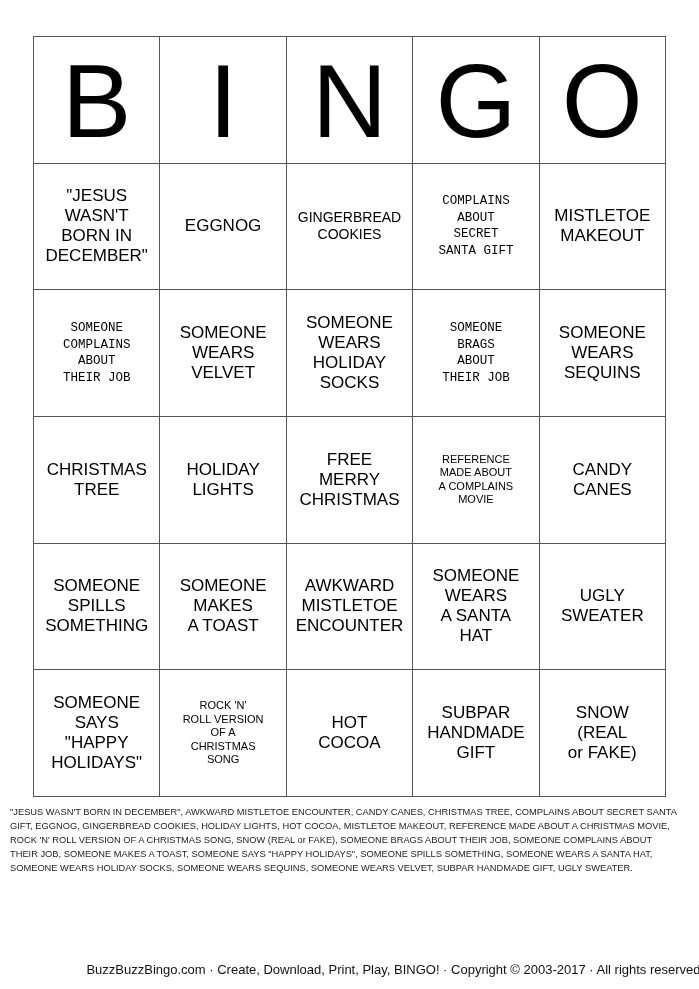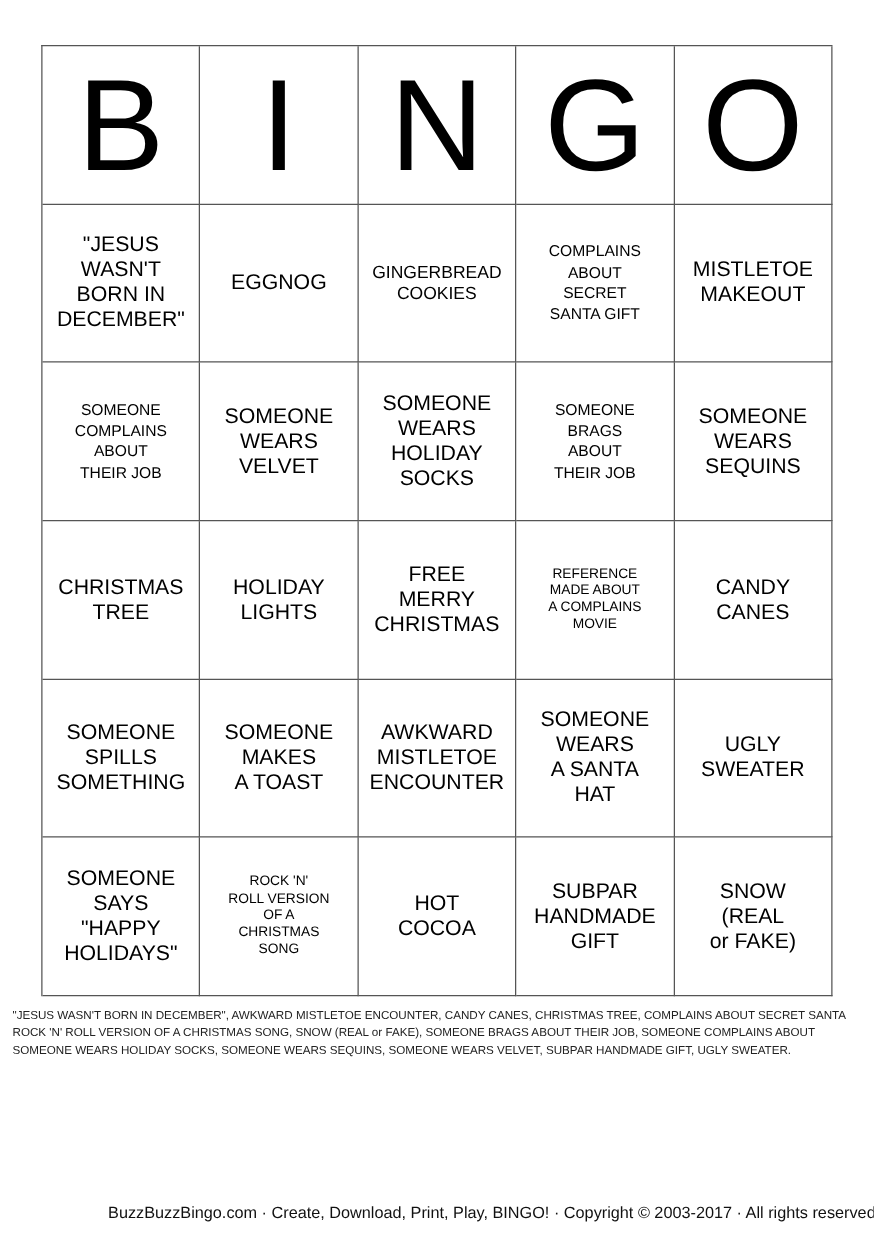--- a/index.html
+++ b/index.html
@@ -8,21 +8,21 @@
   .card { position: absolute; left: 33px; top: 36px; width: 633px; height: 761px;
           display: grid; grid-template-columns: repeat(5, 1fr); grid-template-rows: repeat(6, 1fr);
           border-top: 1px solid #555; border-left: 1px solid #555; box-sizing: border-box; }
   .cell { border-right: 1px solid #555; border-bottom: 1px solid #555; box-sizing: border-box;
           display: flex; align-items: center; justify-content: center; text-align: center;
           line-height: 1.14; padding: 0 4px; }
   .hdr { font-size: 104px; line-height: 1; padding-top: 2px; }
   .s-xl { font-size: 17px; line-height: 20px; }
   .s-l  { font-size: 17px; line-height: 20px; }
   .s-m  { font-size: 14px; line-height: 17px; }
-  .s-s  { font-size: 12.5px; line-height: 16.5px; }
+  .s-s  { font-size: 12.5px; line-height: 16.5px; font-family: Liberation Mono, monospace; }
   .s-xs { font-size: 11px; line-height: 13.5px; }
   .desc { position: absolute; left: 10px; top: 805px; width: 685px; font-size: 9.3px;
           line-height: 14px; color: #222; }
   .desc p { margin: 0; }
   .credit { position: absolute; left: 0; width: 699px; top: 962px; text-align: center;
             font-size: 13px; color: #111; margin-left: 44px; }
 </style>
 </head>
 <body>
 
@@ -80,17 +80,19 @@
         <div><span>HOT</span><br><span>COCOA</span></div>
       </div><div class="cell s-xl">
         <div><span>SUBPAR</span><br><span>HANDMADE</span><br><span>GIFT</span></div>
       </div><div class="cell s-xl">
         <div><span>SNOW</span><br><span>(REAL</span><br><span>or FAKE)</span></div>
       </div></div>
 </div>
 
 <div class="desc">
   <p>"JESUS WASN'T BORN IN DECEMBER", AWKWARD MISTLETOE ENCOUNTER, CANDY CANES, CHRISTMAS TREE, COMPLAINS ABOUT SECRET SANTA</p>
+  <p>GIFT, EGGNOG, GINGERBREAD COOKIES, HOLIDAY LIGHTS, HOT COCOA, MISTLETOE MAKEOUT, REFERENCE MADE ABOUT A CHRISTMAS MOVIE,</p>
   <p>ROCK 'N' ROLL VERSION OF A CHRISTMAS SONG, SNOW (REAL or FAKE), SOMEONE BRAGS ABOUT THEIR JOB, SOMEONE COMPLAINS ABOUT</p>
+  <p>THEIR JOB, SOMEONE MAKES A TOAST, SOMEONE SAYS "HAPPY HOLIDAYS", SOMEONE SPILLS SOMETHING, SOMEONE WEARS A SANTA HAT,</p>
   <p>SOMEONE WEARS HOLIDAY SOCKS, SOMEONE WEARS SEQUINS, SOMEONE WEARS VELVET, SUBPAR HANDMADE GIFT, UGLY SWEATER.</p>
 </div>
 
 <div class="credit">BuzzBuzzBingo.com · Create, Download, Print, Play, BINGO! · Copyright © 2003-2017 · All rights reserved</div>
 
 </body></html>

